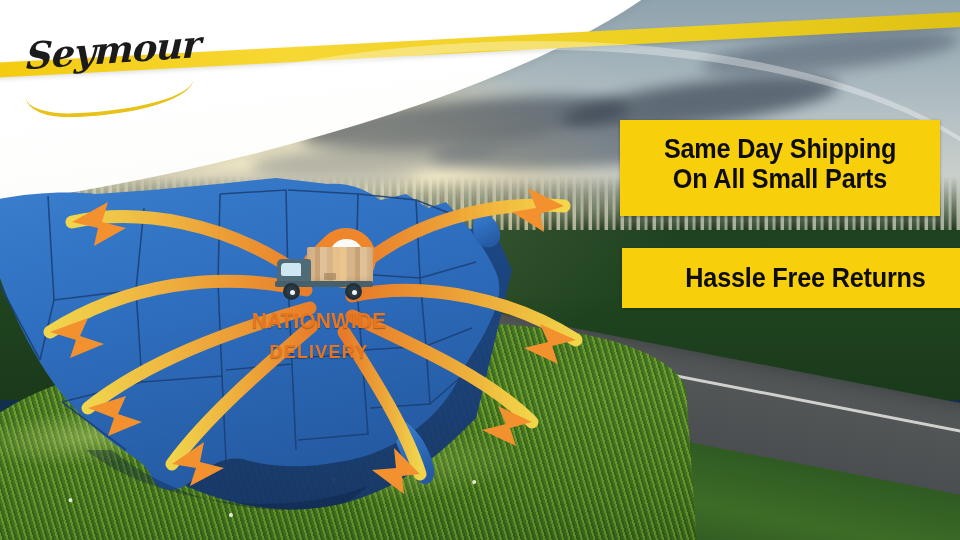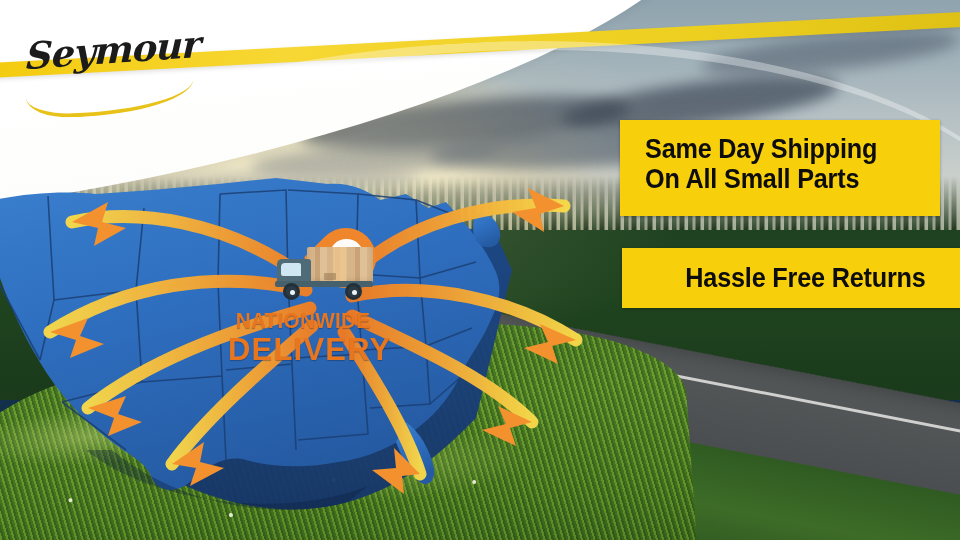--- a/index.html
+++ b/index.html
@@ -196,34 +196,35 @@
     background:#f0862c;border-radius:50% 50% 50% 4%;
     transform:rotate(45deg);
   }
   .pin-hole{
     position:absolute;left:13px;top:11px;width:35px;height:35px;
     background:#fdfcfa;border-radius:50%;
   }
 
   
   .nd{
-    position:absolute;left:252px;top:160px;width:150px;
+    position:absolute;left:268px;top:160px;width:150px;
     text-align:center;line-height:1.0;
     font-family:"Liberation Sans",sans-serif;
     font-weight:bold;color:#e8761e;
     text-shadow:0 1px 1px rgba(20,30,60,.35);
   }
   .nd .l1{font-size:22px;letter-spacing:.3px;transform:scaleX(.94);display:block;}
-  .nd .l2{font-size:31px;letter-spacing:1.2px;display:block;margin-top:2px;}
+  .nd .l2{font-size:18px;letter-spacing:1.2px;display:block;margin-top:11px;}
 
   
   .claims{position:absolute;left:618px;top:120px;width:325px;}
   .claim{
     background:#f8cf0b;
     color:#0d0d0d;
+    text-align:center;
     font-family:"Liberation Sans",sans-serif;
     font-weight:bold;
     line-height:1.08;
     box-shadow:0 1px 3px rgba(0,0,0,.30);
     padding:12px 10px;
     box-sizing:border-box;
   }
   .claim .line{display:block;font-size:28px;transform:scaleX(.90);letter-spacing:-.2px;}
   .claim.b1{width:320px;height:96px;margin-left:2px;padding-top:14px;}
   .claim.b2{width:367px;height:60px;margin-top:32px;margin-left:4px;display:flex;align-items:center;justify-content:center;}

